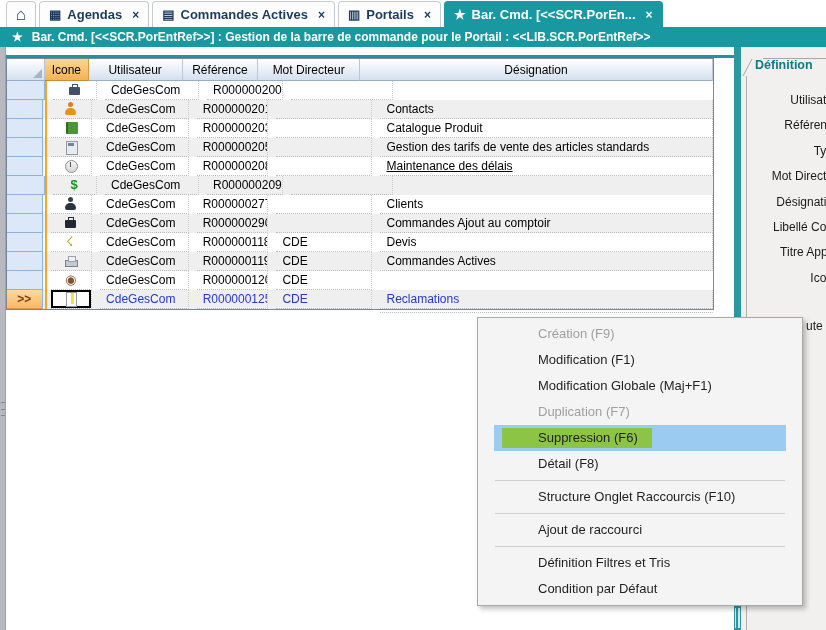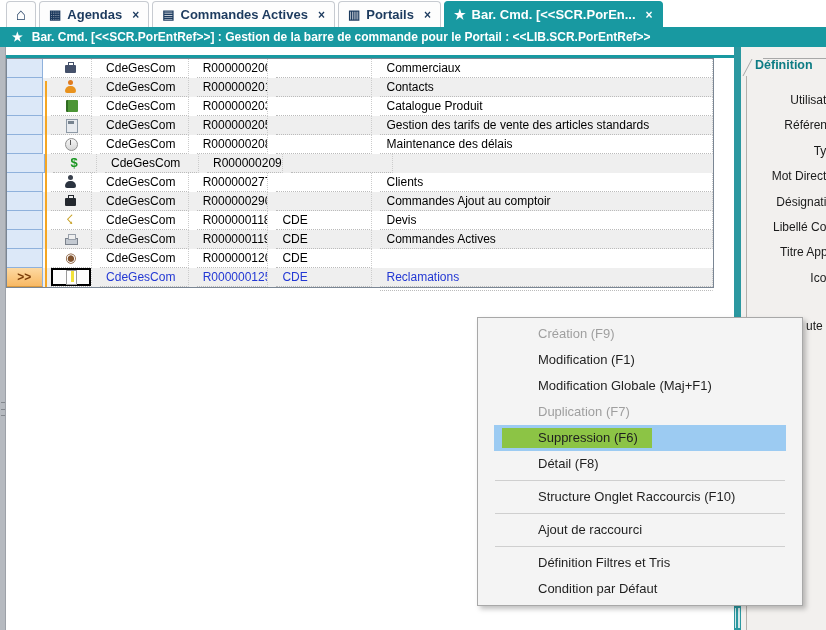--- a/index.html
+++ b/index.html
@@ -128,30 +128,37 @@
     <span class="ticon" data-name="star-icon"></span>
     <span data-name="screen-title">Bar. Cmd. [&lt;&lt;SCR.PorEntRef&gt;&gt;] : Gestion de la barre de commande pour le Portail : &lt;&lt;LIB.SCR.PorEntRef&gt;&gt;</span>
   </div>
   <div class="topline" data-name="content-top-border"></div>
 
   <div class="leftstrip" data-name="left-splitter">
     <span class="grip" data-name="splitter-grip-icon"></span>
   </div>
 
   <div class="grid" data-name="command-bar-table">
+    <div class="hdr" data-name="table-header-row">
+        <div class="hcell selhdr" data-name="select-all-header" style="width: 38px;"></div>
+        <div class="hcell sorted" data-name="column-header-icone" style="width: 44px;">Icone</div>
+        <div class="hcell" data-name="column-header-utilisateur" style="width: 94px;">Utilisateur</div>
+        <div class="hcell" data-name="column-header-référence" style="width: 76px;">Référence</div>
+        <div class="hcell" data-name="column-header-mot-directeur" style="width: 102px;">Mot Directeur</div>
+        <div class="hcell" data-name="column-header-désignation" style="width: 354px;">Désignation</div>
+      </div>
     <div data-name="table-body">
         <div class="row" data-name="table-row">
           <div class="gut" data-name="row-selector" style="width: 38px;"></div>
           <div class="c icell" data-name="cell-icone" style="width: 44px;">
             <span class="ricon" data-name="briefcase-icon"></span>
           </div>
           <div class="c" data-name="cell-utilisateur" style="width: 94px;">CdeGesCom</div>
           <div class="c" data-name="cell-reference" style="width: 76px;">R000000200</div>
           <div class="c" data-name="cell-mot-directeur" style="width: 102px;"></div>
-          <div class="c" data-name="cell-designation" style="width: 354px;">Commerciaux</div>
         </div>
         <div class="row alt" data-name="table-row">
           <div class="gut" data-name="row-selector" style="width: 38px;"></div>
           <div class="c icell" data-name="cell-icone" style="width: 44px;">
             <span class="ricon" data-name="person-orange-icon"></span>
           </div>
           <div class="c" data-name="cell-utilisateur" style="width: 94px;">CdeGesCom</div>
           <div class="c" data-name="cell-reference" style="width: 76px;">R000000201</div>
           <div class="c" data-name="cell-mot-directeur" style="width: 102px;"></div>
           <div class="c" data-name="cell-designation" style="width: 354px;">Contacts</div>
@@ -177,21 +184,21 @@
           <div class="c" data-name="cell-designation" style="width: 354px;">Gestion des tarifs de vente des articles standards</div>
         </div>
         <div class="row" data-name="table-row">
           <div class="gut" data-name="row-selector" style="width: 38px;"></div>
           <div class="c icell" data-name="cell-icone" style="width: 44px;">
             <span class="ricon" data-name="clock-icon"></span>
           </div>
           <div class="c" data-name="cell-utilisateur" style="width: 94px;">CdeGesCom</div>
           <div class="c" data-name="cell-reference" style="width: 76px;">R000000208</div>
           <div class="c" data-name="cell-mot-directeur" style="width: 102px;"></div>
-          <div class="c" data-name="cell-designation" style="width: 354px;">Maintenance des délais</div>
+          <div class="c" data-name="cell-designation" style="width: 354px; text-decoration: underline;">Maintenance des délais</div>
         </div>
         <div class="row alt" data-name="table-row">
           <div class="gut" data-name="row-selector" style="width: 38px;"></div>
           <div class="c icell" data-name="cell-icone" style="width: 44px;">
             <span class="ricon" data-name="dollar-icon"></span>
           </div>
           <div class="c" data-name="cell-utilisateur" style="width: 94px;">CdeGesCom</div>
           <div class="c" data-name="cell-reference" style="width: 76px;">R000000209</div>
           <div class="c" data-name="cell-mot-directeur" style="width: 102px;"></div>
         </div>

